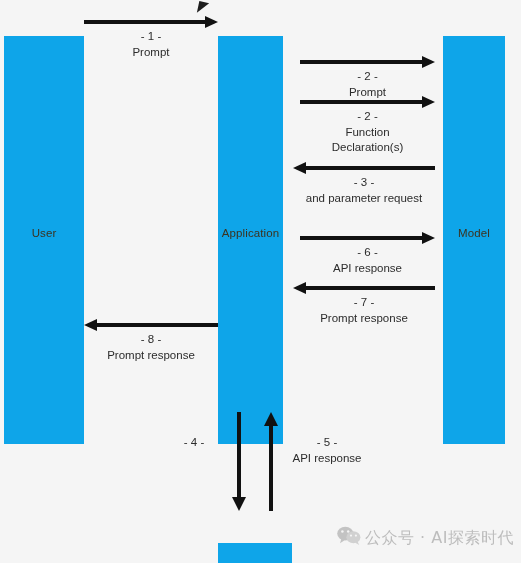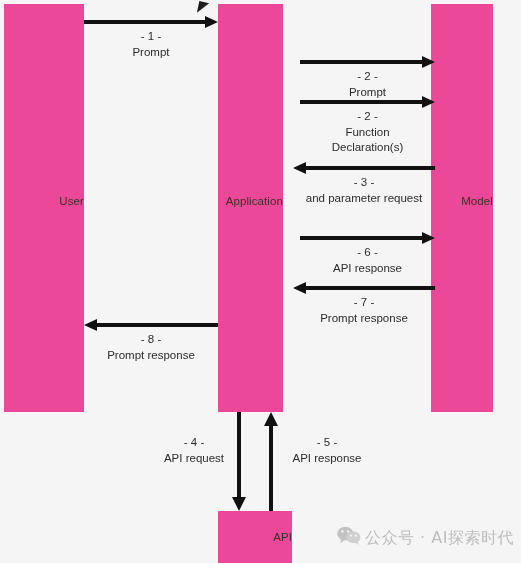--- a/index.html
+++ b/index.html
@@ -16,35 +16,36 @@
   #diagram {
     position: relative;
     width: 521px;
     height: 563px;
     background: #f5f5f5;
   }
 
   
   .lifeline {
     position: absolute;
-    background: #ec4899;
+    background: #0ea5e9;
     display: flex;
     align-items: center;
-    justify-content: flex-end;
+    justify-content: center;
+    margin-top: 32px;
   }
   .lifeline-label {
     font-size: 11.5px;
     color: #3b3320;
     letter-spacing: .1px;
     text-align: center;
     user-select: none;
   }
   .col-user        { left: 4px;   top: 4px;   width: 80px;  height: 408px; }
   .col-application { left: 218px; top: 4px;   width: 65px;  height: 408px; }
-  .col-model       { left: 431px; top: 4px;   width: 62px;  height: 408px; }
+  .col-model       { left: 443px; top: 4px;   width: 62px;  height: 408px; }
   .col-api         { left: 218px; top: 511px; width: 74px;  height: 52px;  }
 
   .col-user .lifeline-label,
   .col-application .lifeline-label,
   .col-model .lifeline-label { margin-top: -14px; }
   .col-api .lifeline-label   { margin-top: 0; }
 
   
   .msg {
     position: absolute;
@@ -256,21 +257,20 @@
     </div>
   </div>
 
   <div class="msg-v">
     <div class="arrow-v down" style="left:232px; top:412px; height:99px;">
       <div class="shaft"></div>
         <div class="head"></div>
     </div>
     <div class="msg-v-text" style="left:152px; top:434px; width:84px;">
       <span class="msg-num">- 4 -</span>
-      <span class="msg-label">API request</span>
     </div>
   </div>
 
   <div class="msg-v">
     <div class="arrow-v up" style="left:264px; top:412px; height:99px;">
       <div class="shaft"></div>
         <div class="head"></div>
     </div>
     <div class="msg-v-text" style="left:282px; top:434px; width:90px;">
       <span class="msg-num">- 5 -</span>

